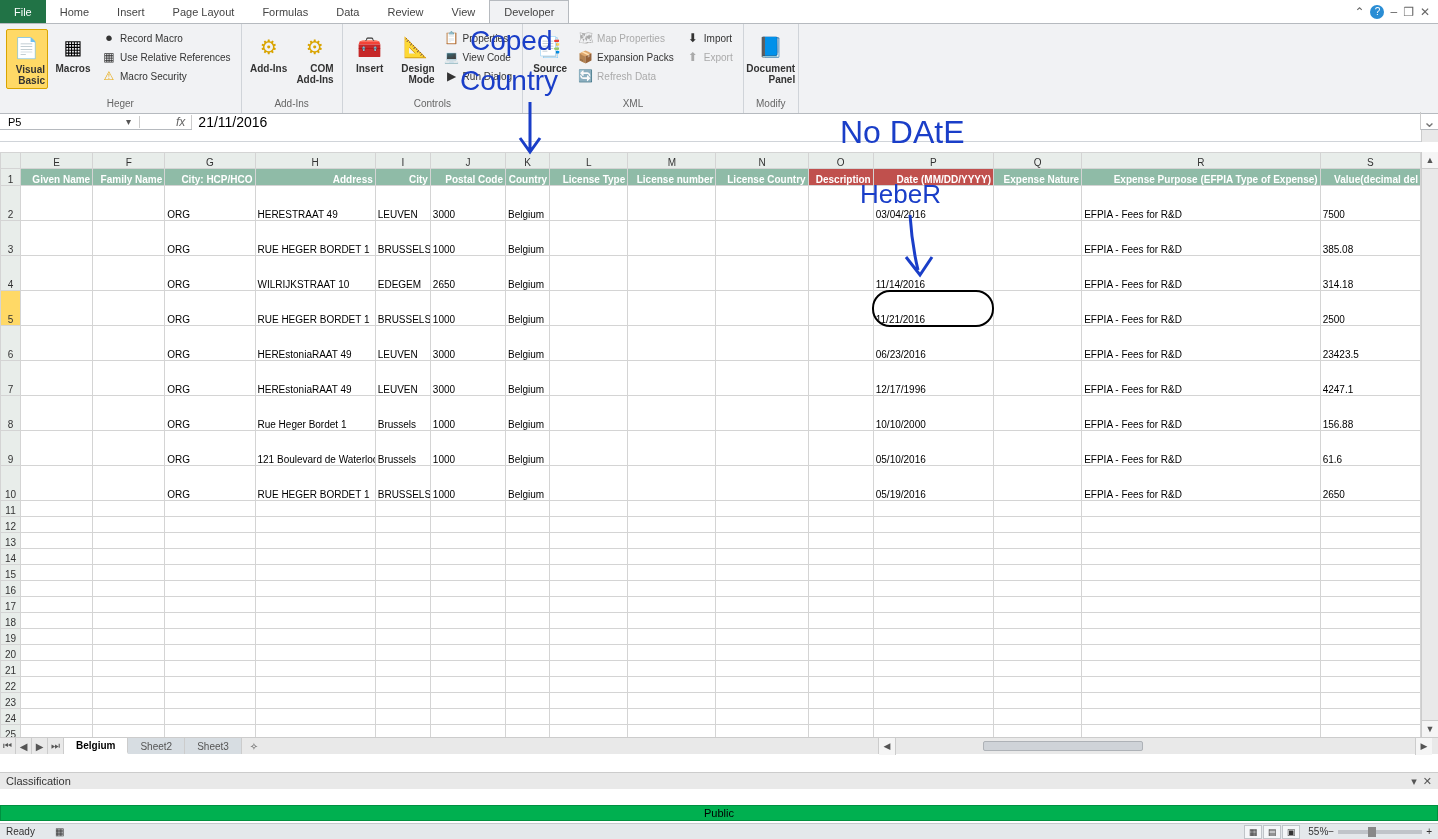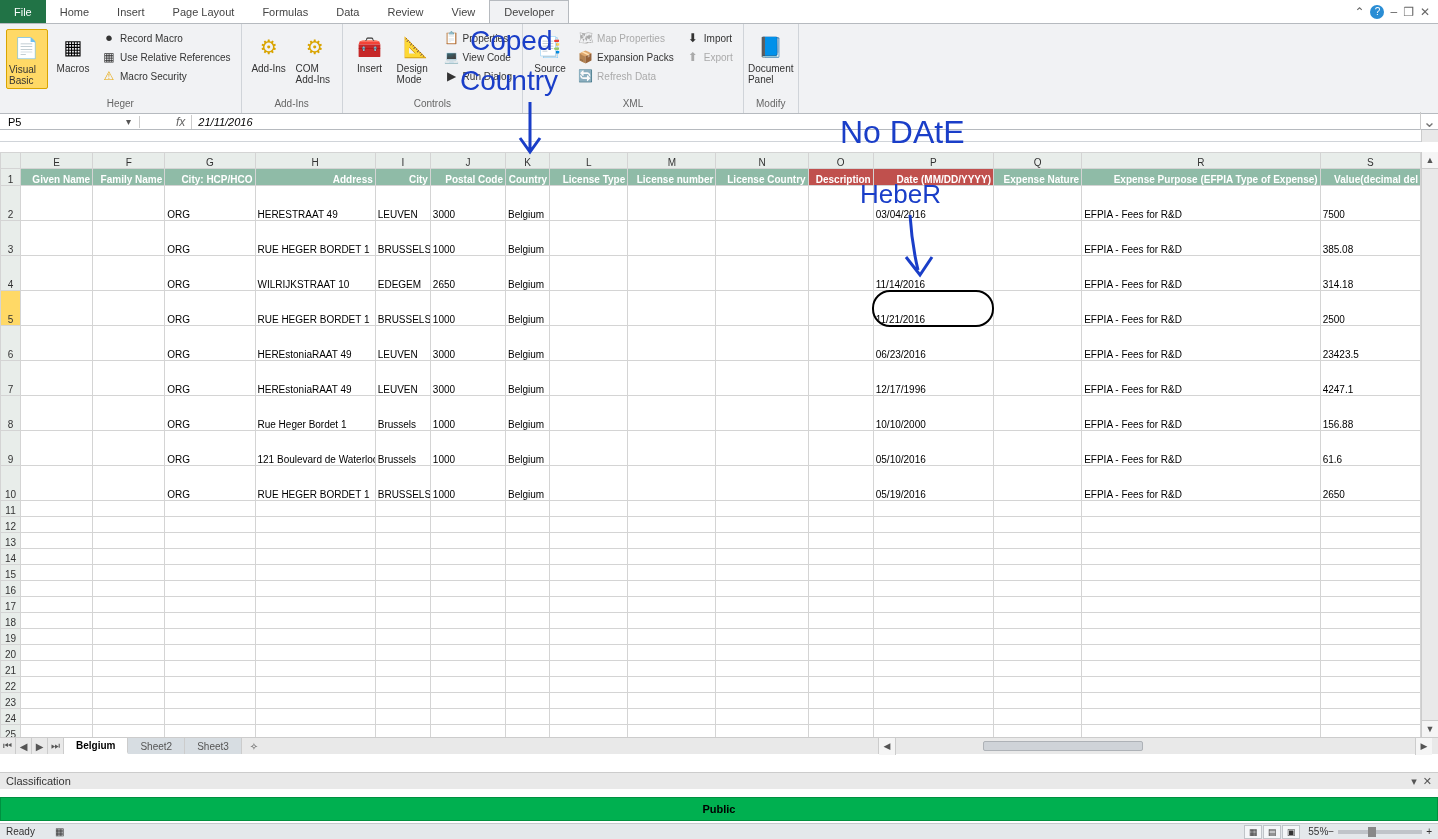--- a/index.html
+++ b/index.html
@@ -14,32 +14,32 @@
 .ribbon-right span { font-size: 12px; color: #666; cursor: pointer; }
 
 
 .ribbon-body { height: 90px; background: #f1f2f4; border-bottom: 1px solid #b6babf; display: flex; }
 .ribbon-group { display: flex; flex-direction: column; align-items: center; padding: 2px 6px; border-right: 1px solid #d0d4d9; }
 .ribbon-group-content { display: flex; align-items: flex-start; flex: 1; gap: 4px; padding-top: 3px; }
 .ribbon-group-label { font-size: 10px; color: #666; padding: 2px 0; }
 .big-btn { display: flex; flex-direction: column; align-items: center; width: 42px; padding: 2px; cursor: pointer; border-radius: 2px; }
 .big-btn.highlight { background: #ffd966; border: 1px solid #d9a400; }
 .big-btn .icon { width: 32px; height: 32px; display: flex; align-items: center; justify-content: center; font-size: 20px; }
-.big-btn .lbl { font-size: 10px; text-align: left; line-height: 1.1; color: #333; }
+.big-btn .lbl { font-size: 10px; text-align: right; line-height: 1.1; color: #333; font-weight: bold; }
 .small-btns { display: flex; flex-direction: column; gap: 1px; }
 .small-btn { display: flex; align-items: center; gap: 4px; font-size: 10px; color: #333; padding: 2px 4px; cursor: pointer; white-space: nowrap; }
 .small-btn.dim { color: #aaa; }
 .small-btn .ic { width: 14px; height: 14px; display: inline-flex; align-items: center; justify-content: center; font-size: 12px; }
 
 
 .formula-bar { height: 16px; border-bottom: 1px solid #b6babf; display: flex; align-items: center; background: #fff; }
 .name-box { width: 140px; border-right: 1px solid #ccc; padding: 0 8px; font-size: 11px; display: flex; align-items: center; justify-content: space-between; }
 .name-box .dd { color: #555; font-size: 10px; }
 .fx-label { padding: 0 6px; font-style: italic; font-size: 12px; color: #666; border-right: 1px solid #ccc; }
-.formula-input { flex: 1; padding: 0 6px; font-size: 11px; border: none; outline: none; font-style: italic; }
+.formula-input { flex: 1; padding: 0 6px; font-size: 14px; border: none; outline: none; }
 .fbar-expand { width: 18px; text-align: center; color: #777; cursor: pointer; border-left: 1px solid #ccc; }
 
 
 .sub-bar { height: 12px; border-bottom: 1px solid #d0d4d9; background: #fff; position: relative; }
 .sub-bar .vscroll-top { position: absolute; right: 0; top: 0; width: 17px; height: 12px; background: #e9e9e9; border-left: 1px solid #ccc; }
 
 
 .grid-wrap { position: absolute; top: 152px; left: 0; right: 0; bottom: 102px; display: flex; flex-direction: column; }
 .grid-inner { flex: 1; overflow: hidden; display: flex; }
 .grid-main { flex: 1; overflow: hidden; }
@@ -74,21 +74,21 @@
 .hscroll { margin-left: auto; width: 560px; display: flex; align-items: center; background: #e9e9e9; border-left: 1px solid #ccc; }
 .hscroll .h-arrow { width: 17px; height: 17px; display: flex; align-items: center; justify-content: center; font-size: 9px; color: #555; background: #f5f5f5; border-right: 1px solid #ccc; cursor: pointer; }
 .hscroll .h-arrow.rgt { border-left: 1px solid #ccc; border-right: none; }
 .hscroll .h-track { flex: 1; height: 12px; position: relative; margin: 0 2px; }
 .hscroll .h-thumb { position: absolute; left: 85px; width: 160px; top: 1px; height: 10px; background: #cfd3d8; border: 1px solid #aeb2b7; border-radius: 2px; }
 .hscroll-splitter { width: 6px; background: #f5f5f5; border-left: 1px solid #ccc; }
 
 
 .class-bar { position: absolute; left: 0; right: 0; bottom: 50px; height: 17px; background: #e9e9e9; border-top: 1px solid #ccc; display: flex; align-items: center; padding: 0 6px; font-size: 11px; color: #333; }
 .class-bar .cx { margin-left: auto; display: flex; gap: 6px; color: #555; }
-.public-bar { position: absolute; left: 0; right: 0; bottom: 18px; height: 24px; background: #00b050; border: 1px solid #009040; display: flex; align-items: center; justify-content: center; font-size: 11px; font-weight: bold; color: #000; }
+.public-bar { position: absolute; left: 0; right: 0; bottom: 18px; height: 16px; background: #00b050; border: 1px solid #009040; display: flex; align-items: center; justify-content: center; font-size: 11px; font-weight: normal; color: #000; }
 
 
 .status-bar { position: absolute; left: 0; right: 0; bottom: 0; height: 16px; background: #e4e8eb; border-top: 1px solid #c5c9cd; display: flex; align-items: center; font-size: 10px; color: #333; padding: 0 6px; }
 .status-bar .filler { flex: 1; }
 .status-bar .view-btns { display: flex; gap: 1px; margin-right: 8px; }
 .status-bar .view-btns span { width: 18px; height: 14px; border: 1px solid #c0c4c9; background: #f4f6f8; display: flex; align-items: center; justify-content: center; font-size: 9px; cursor: pointer; }
 .status-bar .zoom { display: flex; align-items: center; gap: 4px; }
 .status-bar .zoom .track { width: 84px; height: 4px; background: #c0c4c9; position: relative; }
 .status-bar .zoom .thumb { position: absolute; left: 30px; top: -3px; width: 8px; height: 10px; background: #888; }
 

